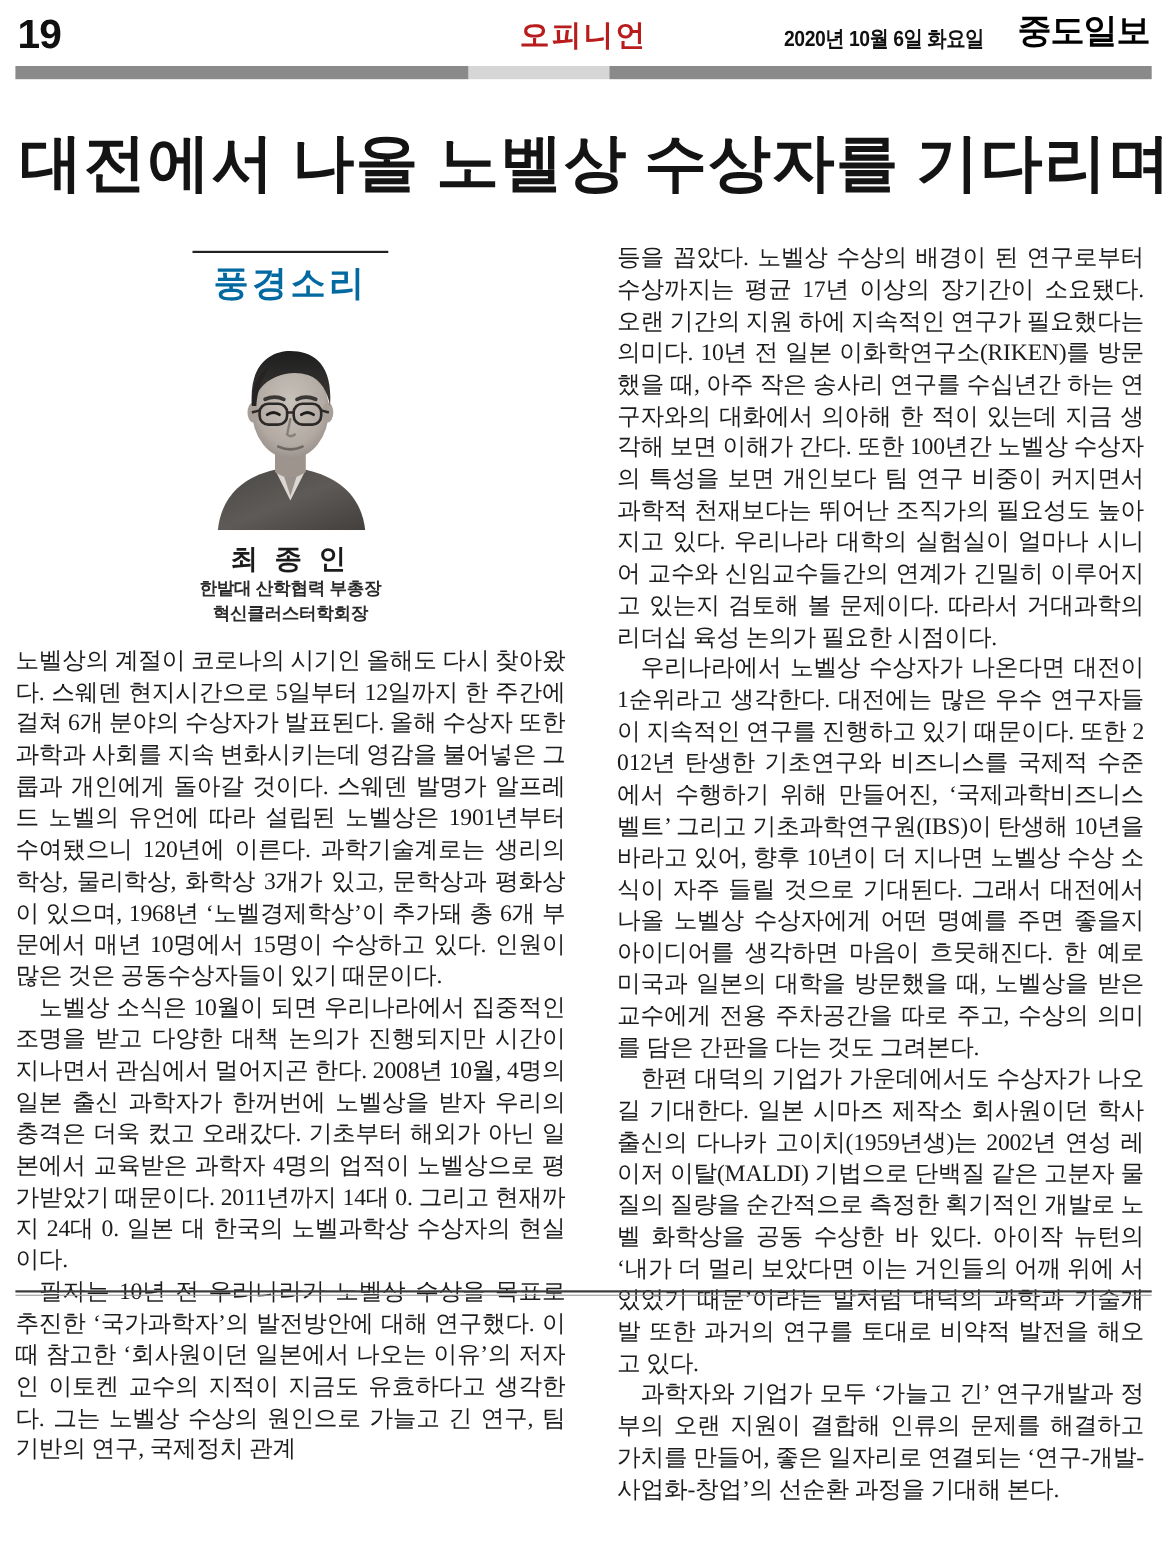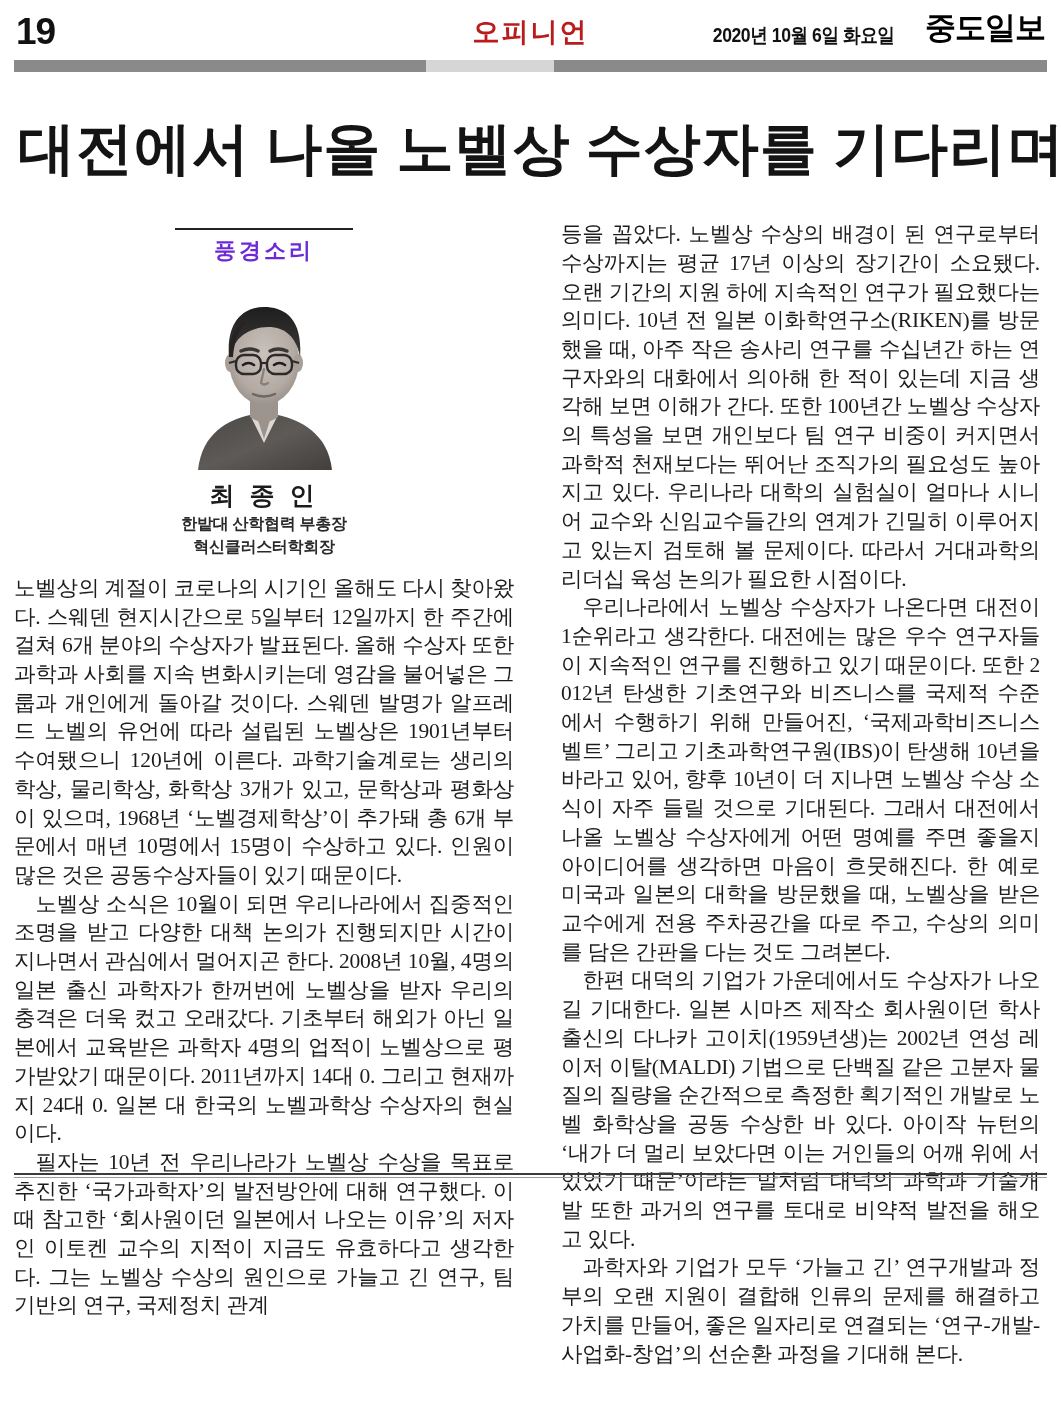--- a/index.html
+++ b/index.html
@@ -125,24 +125,24 @@
     display: inline-block;
   }
   .column-label-rule {
     height: 2px;
     background: #222;
     width: 178px;
     margin: 0 auto 8px auto;
   }
   .column-label {
     font-family: "Liberation Sans", "DejaVu Sans", sans-serif;
-    font-size: 22px;
+    font-size: 32px;
     font-weight: bold;
     letter-spacing: 3px;
-    color: #6d28d9;
+    color: #0369a1;
     line-height: 1.2;
   }
   .portrait {
     width: 152px;
     height: 183px;
     margin: 22px auto 0 auto;
     position: relative;
     overflow: hidden;
     background: #ffffff;
   }

